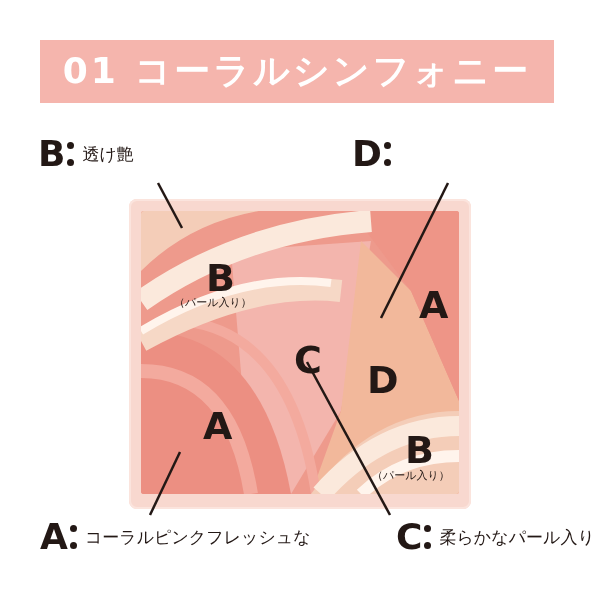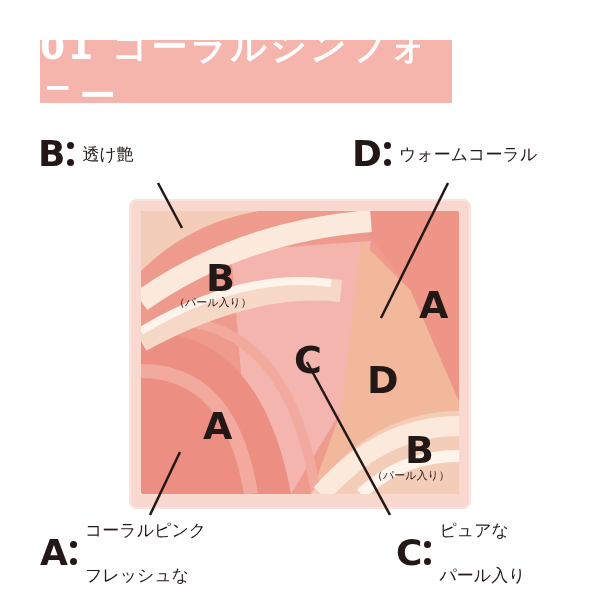--- a/index.html
+++ b/index.html
@@ -1,25 +1,25 @@
 <!DOCTYPE html>
 <html><head>
 <meta charset="utf-8">
 <style>
   html, body { margin:0; padding:0; }
   body { width:600px; height:600px; background:#ffffff; position:relative; overflow:hidden;
          font-family:"DejaVu Sans", sans-serif; color:#231815; }
-  .banner { position:absolute; left:40px; top:40px; width:412px; height:63px; background:#f5b5ad;
+  .banner { position:absolute; left:40px; top:40px; width:514px; height:63px; background:#f5b5ad;
             display:flex; align-items:center; justify-content:center; }
   .banner-text { color:#fff; font-size:36px; font-weight:bold; letter-spacing:3px; }
   .label { position:absolute; display:flex; align-items:center; }
   .label .letter { font-size:36px; font-weight:bold; line-height:1; margin-right:2px; }
   .label .colon { display:flex; flex-direction:column; justify-content:space-between; height:24px; margin-right:8px; }
   .label .colon i { display:block; width:7px; height:7px; border-radius:50%; background:#231815; }
-  .label .lines { display:flex; flex-direction:column; font-size:17px; line-height:22px;gap:23px; }
+  .label .lines { display:flex; flex-direction:row; font-size:17px; line-height:22px; }
   .palette { position:absolute; left:129px; top:199px; width:342px; height:310px;
              background:#f8d8cf; border-radius:8px; box-shadow:0 0 0 2px #fbe4dd inset; }
   .pan { position:absolute; left:12px; top:12px; width:318px; height:283px; overflow:hidden;
          border-radius:3px; background:#f0a396; }
   .pan svg { position:absolute; left:0; top:0; }
   .pan-letter { position:absolute; font-size:38px; font-weight:bold; color:#231815; line-height:1; }
   .pearl { position:absolute; font-size:11px; color:#231815; white-space:nowrap; }
   svg.lines-overlay { position:absolute; left:0; top:0; pointer-events:none; }
 </style>
 </head>
@@ -40,21 +40,20 @@
   </span>
 </div>
 
 <div class="label" style="left:352px; top:136px;">
   <span class="letter">D</span>
   <span class="colon">
       <i></i>
       <i></i>
     </span>
   <span class="lines">
-    <span>ウォームコーラル</span>
   </span>
 </div>
 
 <div class="label" style="left:40px; top:519px;">
   <span class="letter">A</span>
   <span class="colon">
       <i></i>
       <i></i>
     </span>
   <span class="lines">
@@ -63,21 +62,21 @@
   </span>
 </div>
 
 <div class="label" style="left:396px; top:519px;">
   <span class="letter">C</span>
   <span class="colon">
       <i></i>
       <i></i>
     </span>
   <span class="lines">
-    <span>ピュアな</span>
+    <span>柔らかな</span>
     <span>パール入り</span>
   </span>
 </div>
 
 <div class="palette">
   <div class="pan">
     <svg width="318" height="283" viewBox="0 0 318 283">
       <rect width="318" height="283" fill="#ee9a8c"></rect>
 
       <path d="M90 40 L230 30 L200 200 L150 283 L110 283 Z" fill="#f3b5ad"></path>

